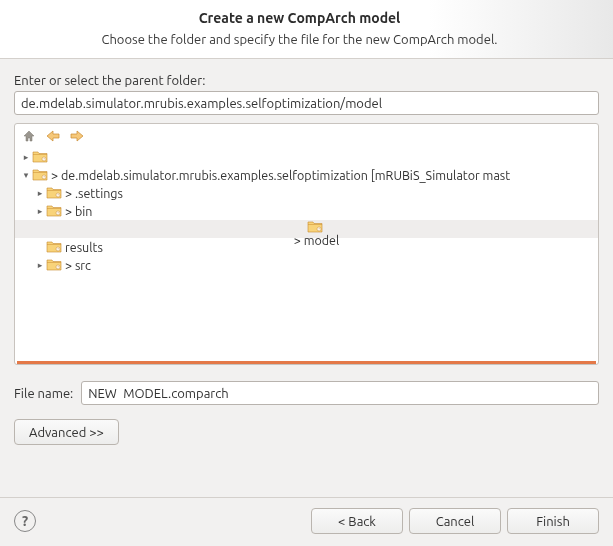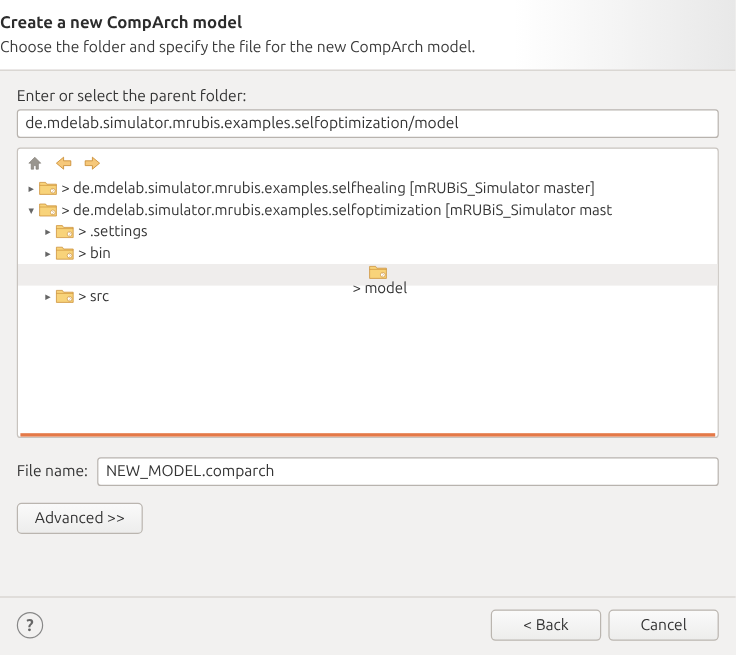--- a/index.html
+++ b/index.html
@@ -11,20 +11,21 @@
     color: #333;
     background: #f2f1f0;
     width: 613px;
     height: 546px;
     overflow: hidden;
   }
   .header {
     background: linear-gradient(to right, #ffffff 0%, #ffffff 70%, #e8e8e8 100%);
     padding: 10px 14px 12px 0;
     border-bottom: 1px solid #d4d0cc;
+    text-align: center;
   }
   .title {
     font-weight: bold;
     font-size: 14px;
     color: #2c2c2c;
     margin-bottom: 6px;
   }
   .subtitle {
     font-size: 13px;
     color: #3a3a3a;
@@ -213,21 +214,20 @@
         <div class="tree-row">
           <span class="expander">▸</span>
           <span class="folder-icon">
             <svg width="16" height="13" viewBox="0 0 16 13">
               <path d="M1 2 L6 2 L7 3.5 L15 3.5 L15 12 L1 12 Z" fill="#f8d37a" stroke="#c88a30" stroke-width="0.6"></path>
               <path d="M1 4.5 L15 4.5" stroke="#c88a30" stroke-width="0.5"></path>
               <circle cx="12" cy="9" r="2" fill="#fff" stroke="#c88a30" stroke-width="0.5"></circle>
               <text x="12" y="11" font-size="4" text-anchor="middle" fill="#c88a30">?</text>
             </svg>
           </span>
-          <span class="tree-label">&gt; de.mdelab.simulator.mrubis.examples.selfhealing [mRUBiS_Simulator master]</span>
         </div>
         <div class="tree-row">
           <span class="expander">▾</span>
           <span class="folder-icon">
             <svg width="16" height="13" viewBox="0 0 16 13">
               <path d="M1 2 L6 2 L7 3.5 L15 3.5 L15 12 L1 12 Z" fill="#f8d37a" stroke="#c88a30" stroke-width="0.6"></path>
               <path d="M1 4.5 L15 4.5" stroke="#c88a30" stroke-width="0.5"></path>
               <circle cx="12" cy="9" r="2" fill="#fff" stroke="#c88a30" stroke-width="0.5"></circle>
               <text x="12" y="11" font-size="4" text-anchor="middle" fill="#c88a30">?</text>
             </svg>
@@ -262,20 +262,32 @@
           <span class="expander"></span>
           <span class="folder-icon">
             <svg width="16" height="13" viewBox="0 0 16 13">
               <path d="M1 2 L6 2 L7 3.5 L15 3.5 L15 12 L1 12 Z" fill="#f8d37a" stroke="#c88a30" stroke-width="0.6"></path>
               <path d="M1 4.5 L15 4.5" stroke="#c88a30" stroke-width="0.5"></path>
               <circle cx="12" cy="9" r="2" fill="#fff" stroke="#c88a30" stroke-width="0.5"></circle>
               <text x="12" y="11" font-size="4" text-anchor="middle" fill="#c88a30">?</text>
             </svg>
           </span>
           <span class="tree-label">&gt; model</span>
+        </div>
+        <div class="tree-row indent-1">
+          <span class="expander"></span>
+          <span class="folder-icon">
+            <svg width="16" height="13" viewBox="0 0 16 13">
+              <path d="M1 2 L6 2 L7 3.5 L15 3.5 L15 12 L1 12 Z" fill="#f8d37a" stroke="#c88a30" stroke-width="0.6"></path>
+              <path d="M1 4.5 L15 4.5" stroke="#c88a30" stroke-width="0.5"></path>
+              <circle cx="12" cy="9" r="2" fill="#fff" stroke="#c88a30" stroke-width="0.5"></circle>
+              <text x="12" y="11" font-size="4" text-anchor="middle" fill="#c88a30">?</text>
+            </svg>
+          </span>
+          <span class="tree-label">results</span>
         </div>
         <div class="tree-row indent-1">
           <span class="expander">▸</span>
           <span class="folder-icon">
             <svg width="16" height="13" viewBox="0 0 16 13">
               <path d="M1 2 L6 2 L7 3.5 L15 3.5 L15 12 L1 12 Z" fill="#f8d37a" stroke="#c88a30" stroke-width="0.6"></path>
               <path d="M1 4.5 L15 4.5" stroke="#c88a30" stroke-width="0.5"></path>
               <circle cx="12" cy="9" r="2" fill="#fff" stroke="#c88a30" stroke-width="0.5"></circle>
               <text x="12" y="11" font-size="4" text-anchor="middle" fill="#c88a30">?</text>
             </svg>
@@ -294,14 +306,15 @@
   <div class="advanced-row">
     <button class="btn">Advanced &gt;&gt;</button>
   </div>
 </div>
 
 <div class="footer">
   <div class="help-icon">?</div>
   <div class="footer-buttons">
     <button class="btn">&lt; Back</button>
     <button class="btn">Cancel</button>
+    <button class="btn">Finish</button>
   </div>
 </div>
 
 </body></html>

